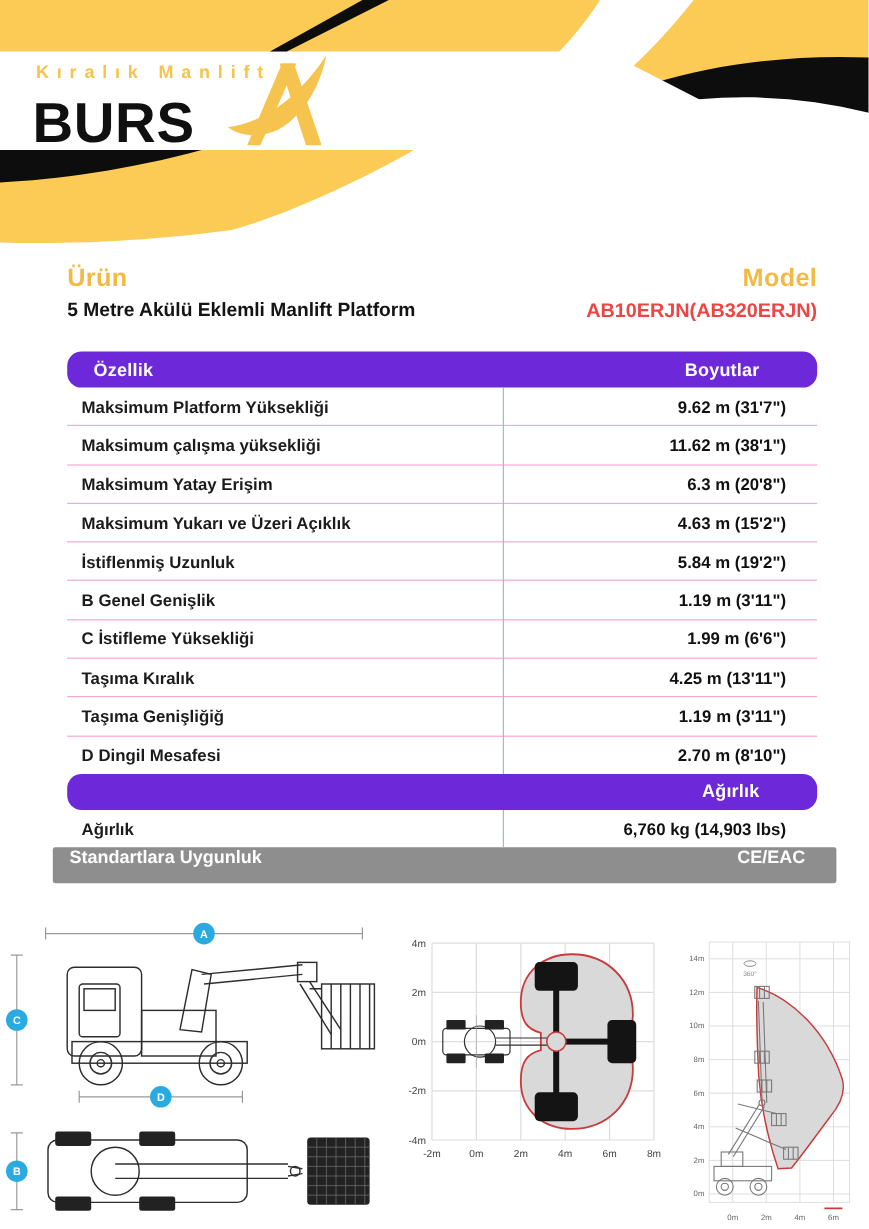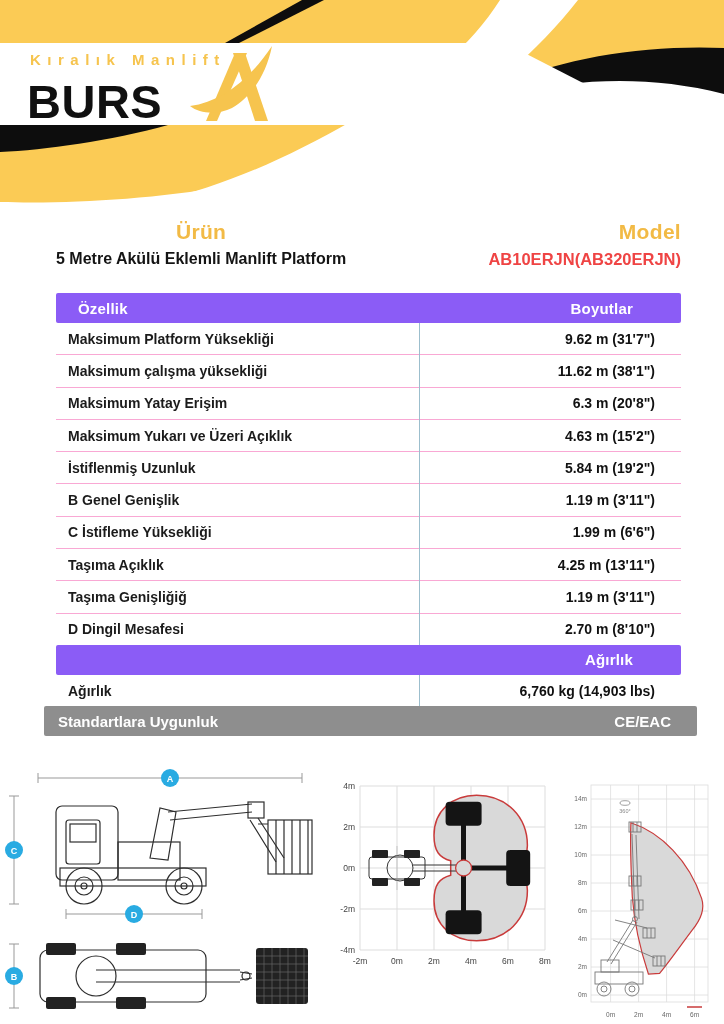--- a/index.html
+++ b/index.html
@@ -2,34 +2,34 @@
 <html><head>
 <meta charset="utf-8">
 <style>
   html,body{margin:0;padding:0;}
   body{width:724px;height:1024px;background:#fff;font-family:"Liberation Sans",sans-serif;overflow:hidden;position:relative;}
   .header{width:724px;height:206px;position:relative;}
   .content{padding:0 43px 0 56px;}
   .product-section{display:flex;justify-content:space-between;align-items:flex-start;margin-top:14px;}
   .ps-left,.ps-right{display:flex;flex-direction:column;gap:6px;}
   .ps-right{align-items:flex-end;text-align:right;}
-  .section-heading{color:#F2BA45;font-size:21px;font-weight:bold;letter-spacing:.3px;text-align:center;}
+  .section-heading{color:#F2BA45;font-size:21px;font-weight:bold;letter-spacing:.3px;}
   .product-name{color:#141414;font-size:16px;font-weight:600;}
   .model-value{color:#ef4444;font-size:16.5px;font-weight:bold;}
   .spec-table{margin-top:24px;position:relative;}
-  .band{height:30px;background:#8b5cf6;display:flex;align-items:center;justify-content:space-between;padding:0 48px 0 22px;border-radius:2px;gap:24px;}
+  .band{height:30px;background:#6d28d9;display:flex;align-items:center;justify-content:space-between;padding:0 48px 0 22px;border-radius:12px;gap:24px;}
   .band .band-left,.band .band-right{color:#fff;font-size:15px;font-weight:600;letter-spacing:.2px;}
   .rows{position:relative;}
   .rows .vline{position:absolute;left:58%;top:0;bottom:0;width:1px;background:#9CBECD;}
   .spec-row{display:flex;height:31.3px;align-items:center;border-bottom:1px solid #f9a8d4;}
   .spec-row:last-child{border-bottom:none;}
   .spec-label{width:58%;padding-left:12px;font-size:14px;font-weight:600;color:#1b1b1b;}
   .spec-value{flex:1;text-align:right;padding-right:26px;font-size:14px;font-weight:600;color:#111;}
   .weight-rows .spec-row{border-bottom:none;}
-  .graybar{height:30px;background:#8E8E8E;display:flex;align-items:center;justify-content:space-between;
+  .graybar{height:30px;background:#8E8E8E;display:flex;align-items:flex-start;justify-content:space-between;
     margin:0 27px 0 44px;padding:0 26px 0 14px;border-radius:2px;}
   .graybar span{color:#fff;font-size:15px;font-weight:600;}
   .diagrams{position:absolute;left:0;top:762px;width:724px;display:flex;align-items:flex-start;}
   svg text{font-family:"Liberation Sans",sans-serif;}
 </style>
 </head>
 <body>
 
 <div class="header">
   <svg width="724" height="206" viewBox="0 0 724 206">
@@ -108,21 +108,21 @@
     <div class="spec-label">B Genel Genişlik</div>
     <div class="spec-value">1.19 m (3'11")</div>
   </div>
 
   <div class="spec-row">
     <div class="spec-label">C İstifleme Yüksekliği</div>
     <div class="spec-value">1.99 m (6'6")</div>
   </div>
 
   <div class="spec-row">
-    <div class="spec-label">Taşıma Açıklık</div>
+    <div class="spec-label">Taşıma Kıralık</div>
     <div class="spec-value">4.25 m (13'11")</div>
   </div>
 
   <div class="spec-row">
     <div class="spec-label">Taşıma Genişliğiğ</div>
     <div class="spec-value">1.19 m (3'11")</div>
   </div>
 
   <div class="spec-row">
     <div class="spec-label">D Dingil Mesafesi</div>

